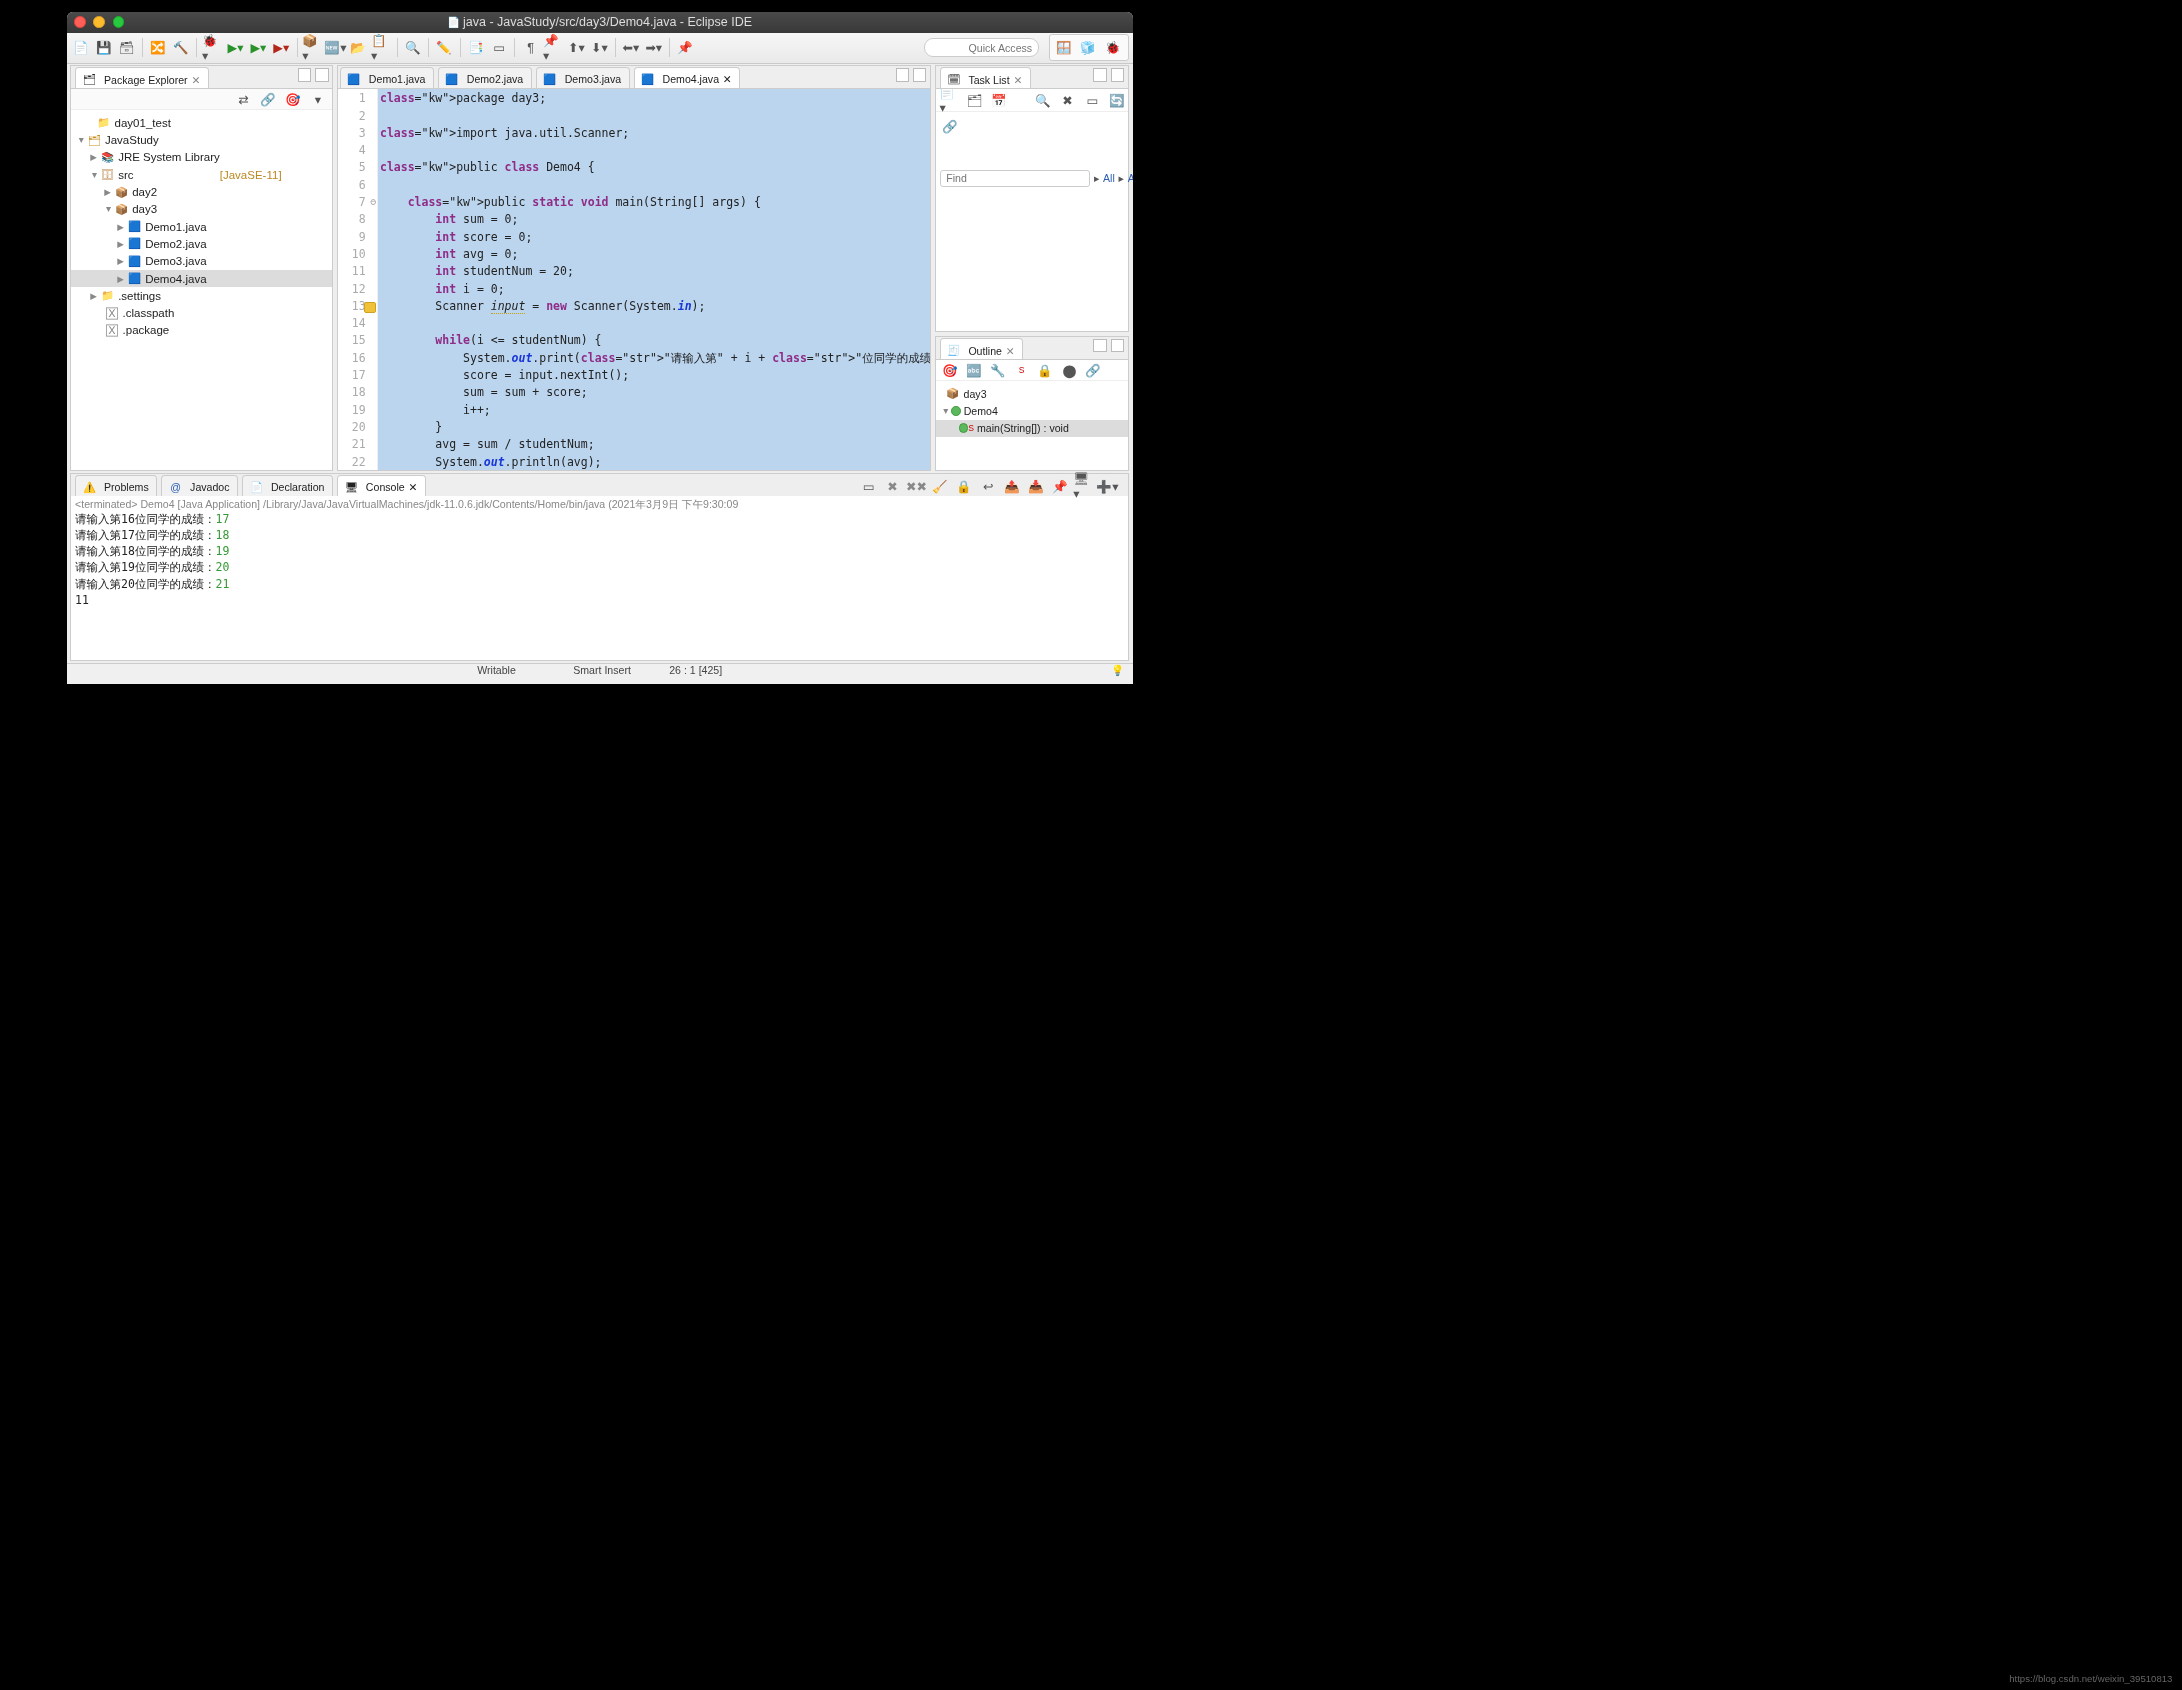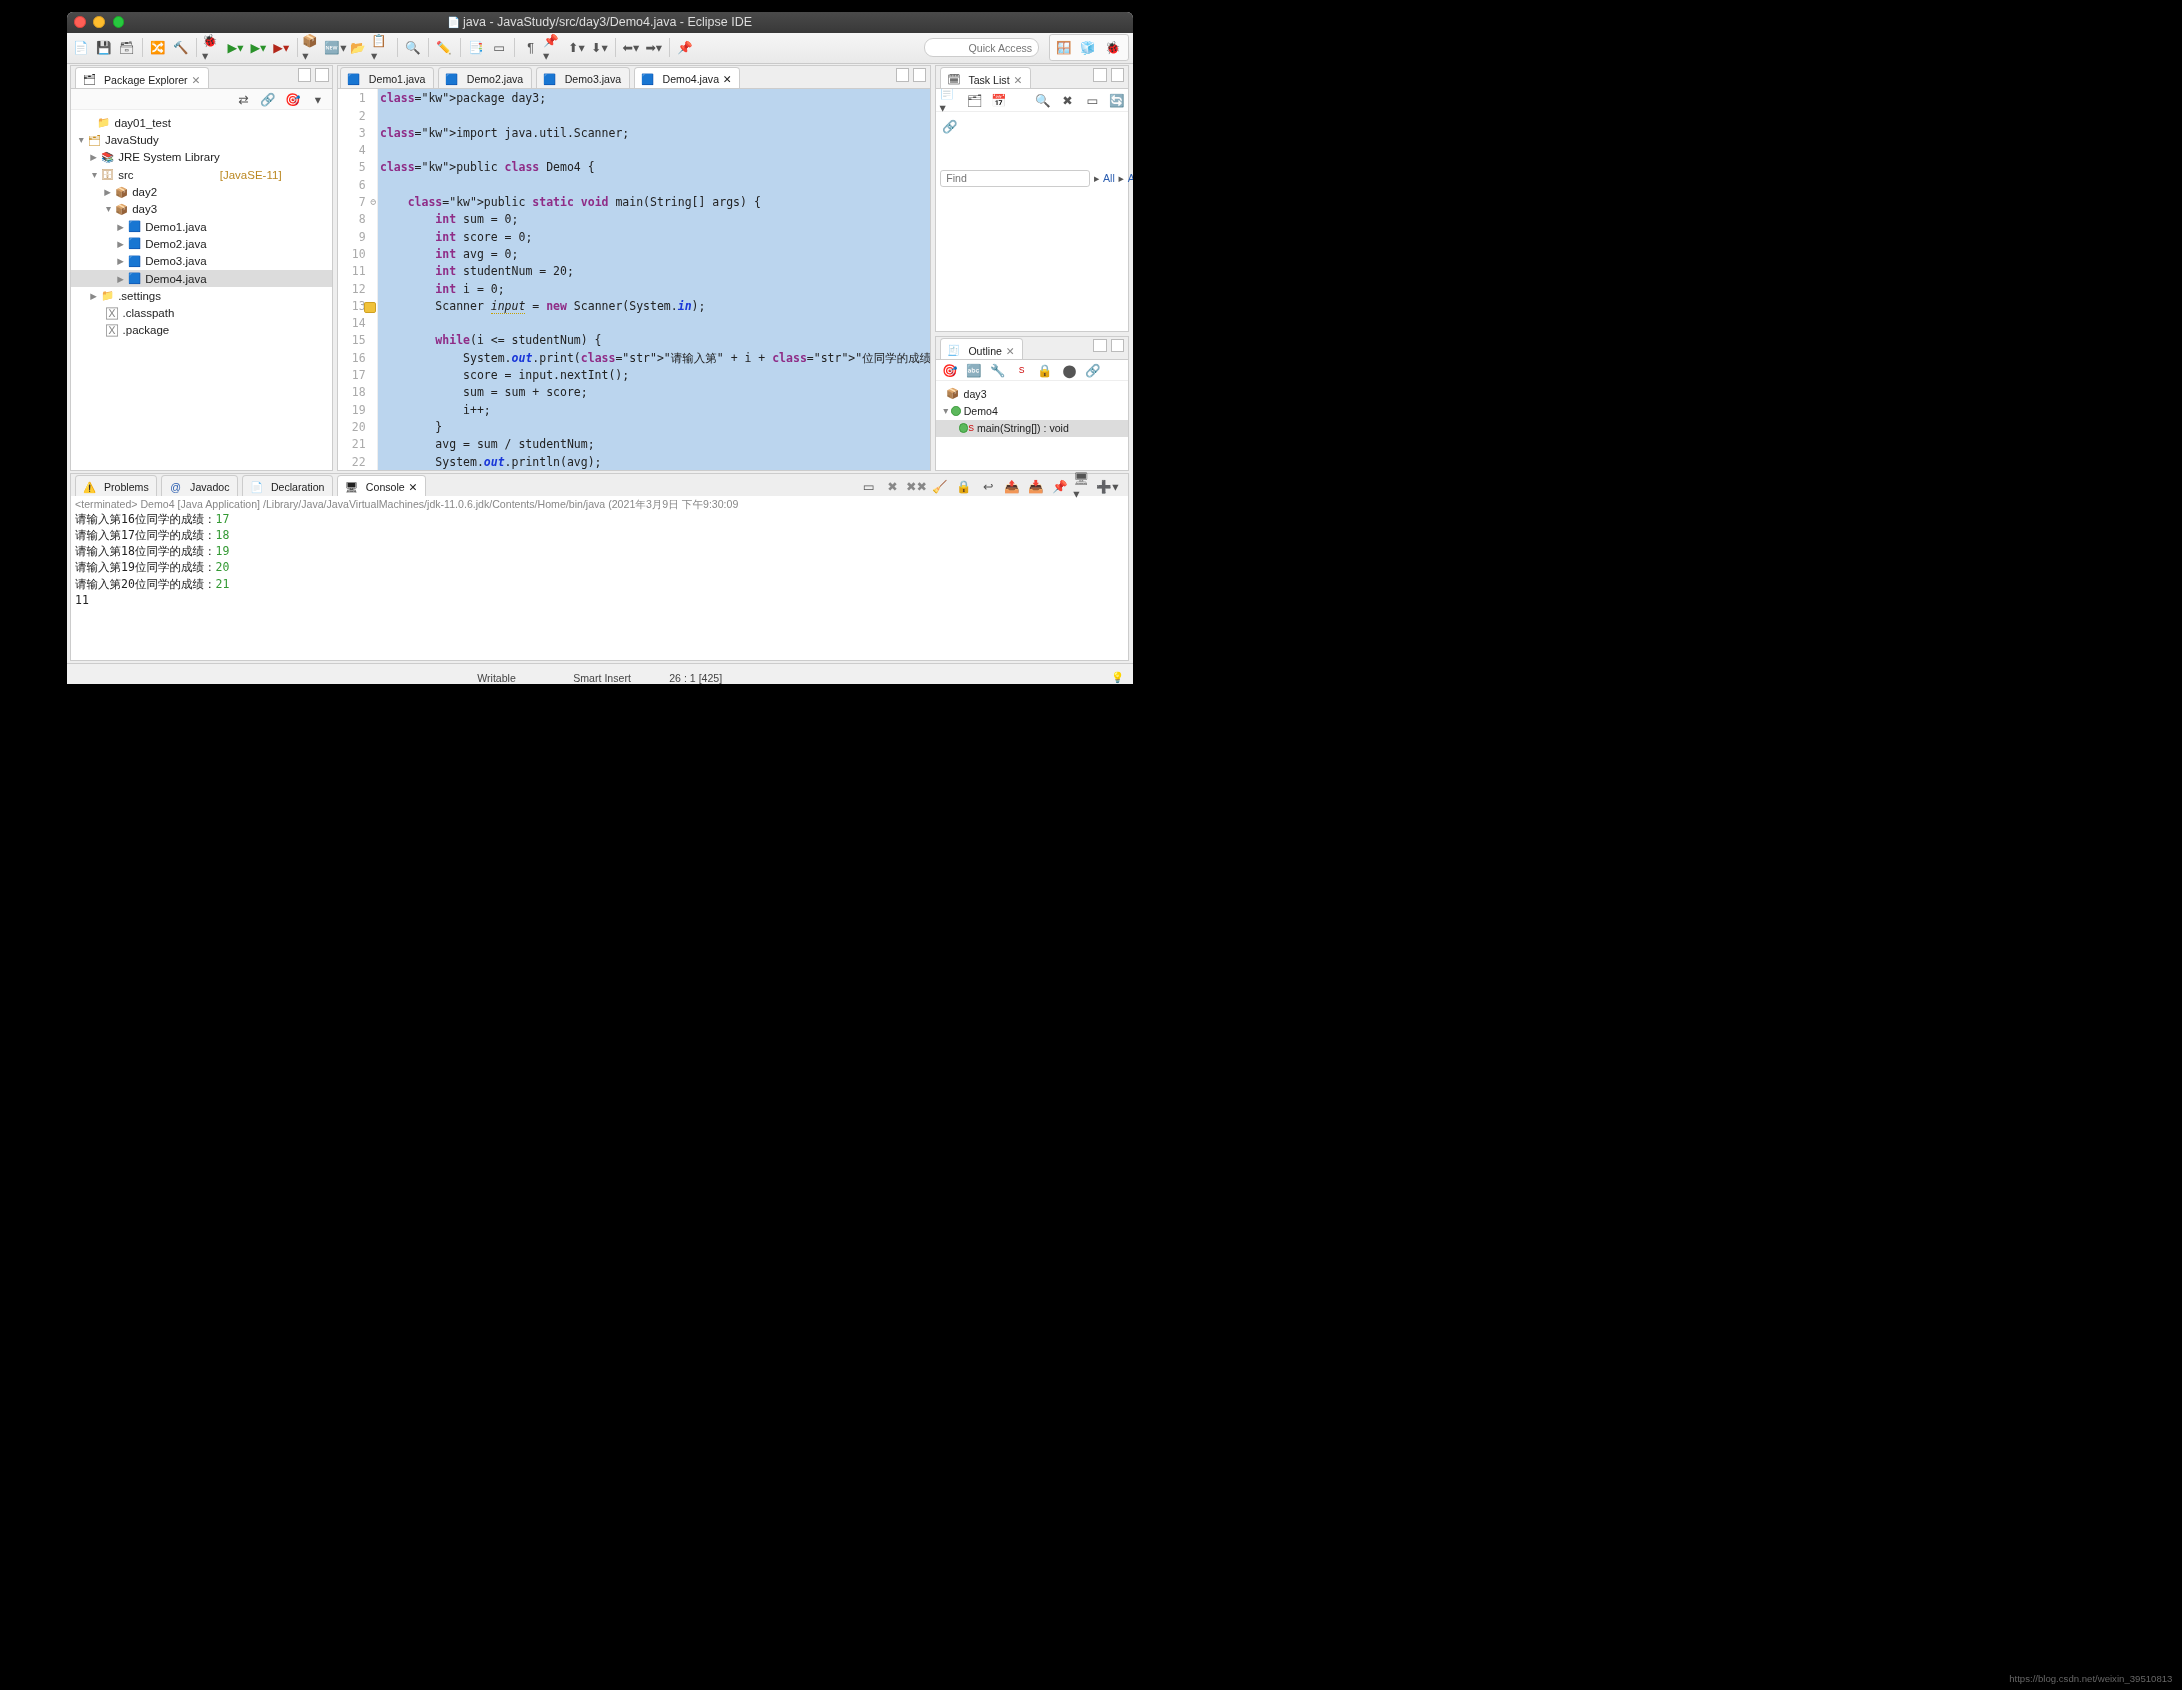--- a/index.html
+++ b/index.html
@@ -168,21 +168,21 @@
   flex: 1; background: #fff; border: 1px solid #ccc; border-top: none;
   padding: 1.9px 3.8px; font-family: Menlo, Consolas, monospace; font-size: 11.5px; overflow: hidden;
 }
 .cons-hdr { color: #888; font-size: 10.6px; font-family: Arial; }
 .cons-ln { height: 16.3px; }
 .inval { color: #339933; }
 
 
 .statusbar {
   height: 21px; background: #f0f0f0; border-top: 1px solid #ccc;
-  display: flex; align-items: flex-end; font-size: 10.6px; color: #444; padding: 0 7.7px;
+  display: flex; align-items: flex-start; font-size: 10.6px; color: #444; padding: 0 7.7px;
 }
 .stcell { min-width: 96px; }
 .bulb { margin-left: auto; color: #d4aa00; }
 
 .watermark {
   position: fixed; bottom: 5.8px; right: 9.6px; color: #666; font-size: 9.6px; font-family: Arial;
 }
 </style>
 </head>
 <body>

